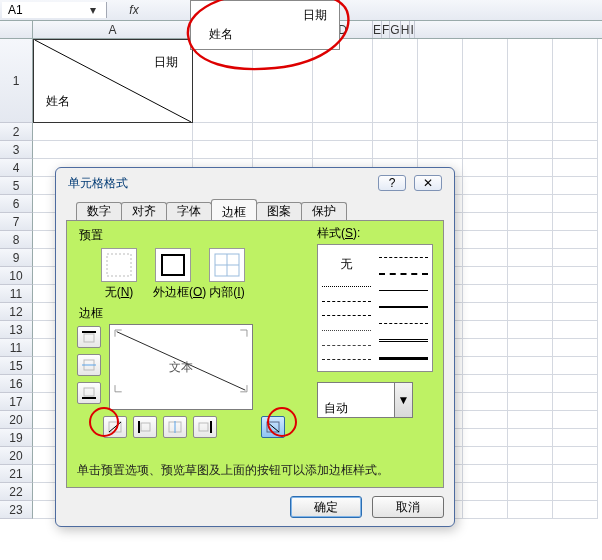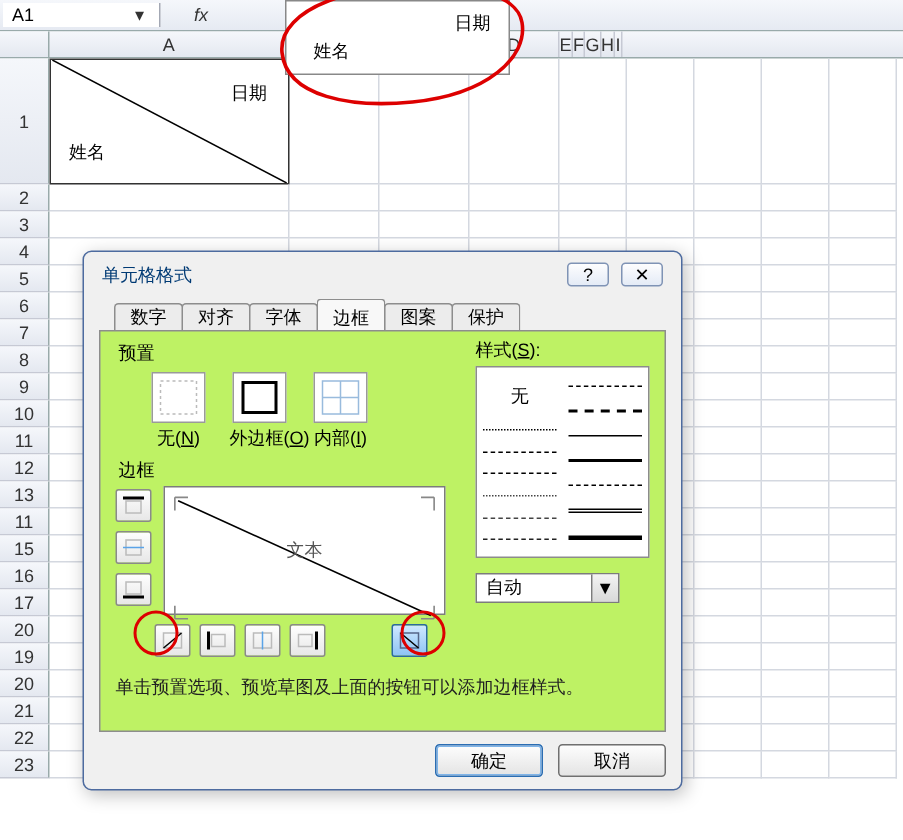--- a/index.html
+++ b/index.html
@@ -61,34 +61,34 @@
 .pbtn{width:40px;text-align:center;}
 .pimg{width:36px;height:34px;border:1px solid #9a9a9a;background:#fff;display:flex;align-items:center;justify-content:center;margin:0 auto 2px;}
 .pbtn .lab{white-space:nowrap;text-align:center;}
 .u{text-decoration:underline;}
 
 
 .border-area{display:flex;margin-top:2px;}
 .leftbtns{width:26px;display:flex;flex-direction:column;gap:6px;margin-top:2px;}
 .sqbtn{width:24px;height:22px;border:1px solid #8a8a8a;background:linear-gradient(#fefefe,#e7e7e7);border-radius:2px;display:flex;align-items:center;justify-content:center;cursor:pointer;}
 .sqbtn.sel{background:linear-gradient(#cfe8ff,#8ec4f4);border-color:#2c6aa0;}
-.preview{width:188px;height:86px;border:1px solid #7c7c7c;background:#fff;position:relative;margin-left:6px;}
+.preview{width:144px;height:86px;border:1px solid #7c7c7c;background:#fff;position:relative;margin-left:6px;}
 .preview svg{position:absolute;inset:0;}
 .preview .caption{position:absolute;left:50%;top:50%;transform:translate(-50%,-50%);color:#555;}
 .btmbtns{display:flex;gap:6px;margin:6px 0 0 26px;}
 
-.help{margin-top:12px;line-height:1.4;color:#222;}
+.help{margin-top:24px;line-height:1.4;color:#222;}
 
 
 .linegrp{position:absolute;right:6px;top:4px;width:120px;}
 .stylebox{border:1px solid #8c8c8c;background:#fff;width:116px;height:128px;margin-top:2px;display:flex;}
 .stylecol{width:50%;display:flex;flex-direction:column;justify-content:space-around;padding:4px 4px;}
 .stline{height:0;border-top:1px solid #000;}
 .colorrow{margin-top:10px;}
-.colordd{margin-top:2px;display:flex;align-items:flex-start;border:1px solid #7c7c7c;background:#fff;width:96px;height:20px;}
+.colordd{margin-top:2px;display:flex;align-items:flex-end;border:1px solid #7c7c7c;background:#fff;width:96px;height:36px;}
 .colordd .sw{flex:1;padding:0 6px;}
 .colordd .ar{width:18px;border-left:1px solid #7c7c7c;display:flex;align-items:center;justify-content:center;background:linear-gradient(#f3f3f3,#d9d9d9);height:100%;}
 
 
 .dfoot{display:flex;justify-content:flex-end;gap:10px;margin-top:8px;}
 .btn{min-width:72px;height:22px;border:1px solid #707070;border-radius:3px;background:linear-gradient(#fdfdfd,#e4e4e4);cursor:pointer;}
 .btn.primary{border-color:#2b6db2;box-shadow:0 0 0 1px #7fb4e8 inset;}
 
 
 .redring{position:absolute;width:30px;height:30px;border:2px solid #d00;border-radius:50%;pointer-events:none;z-index:20;}

